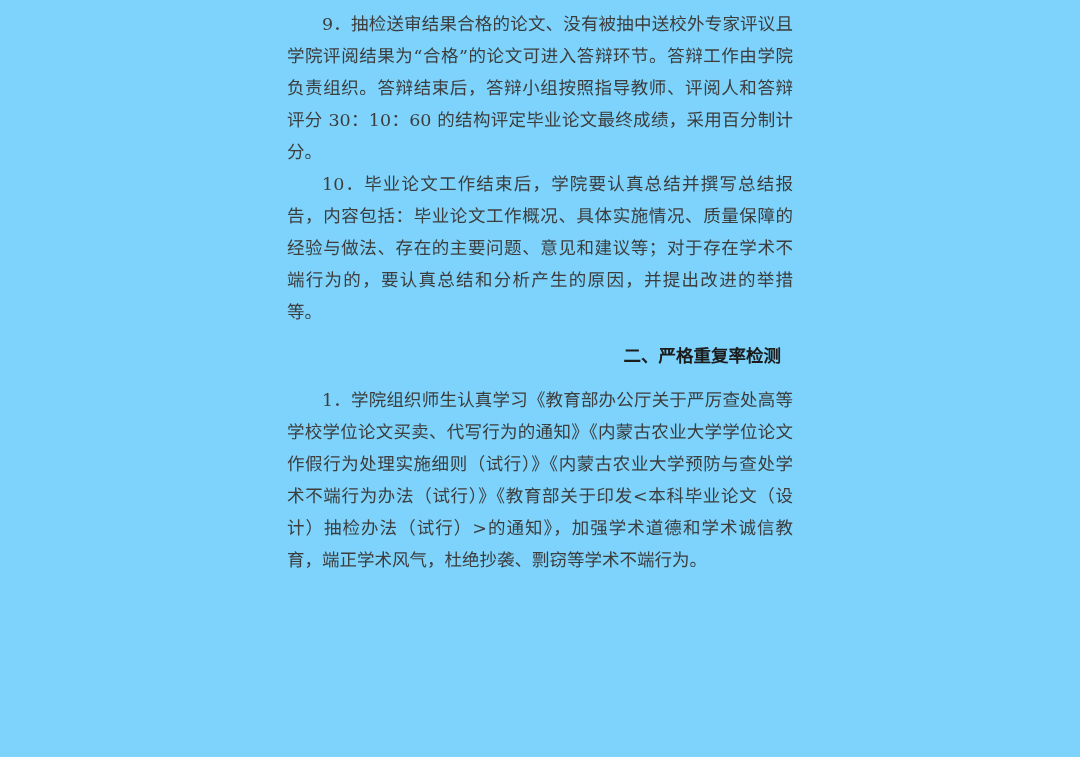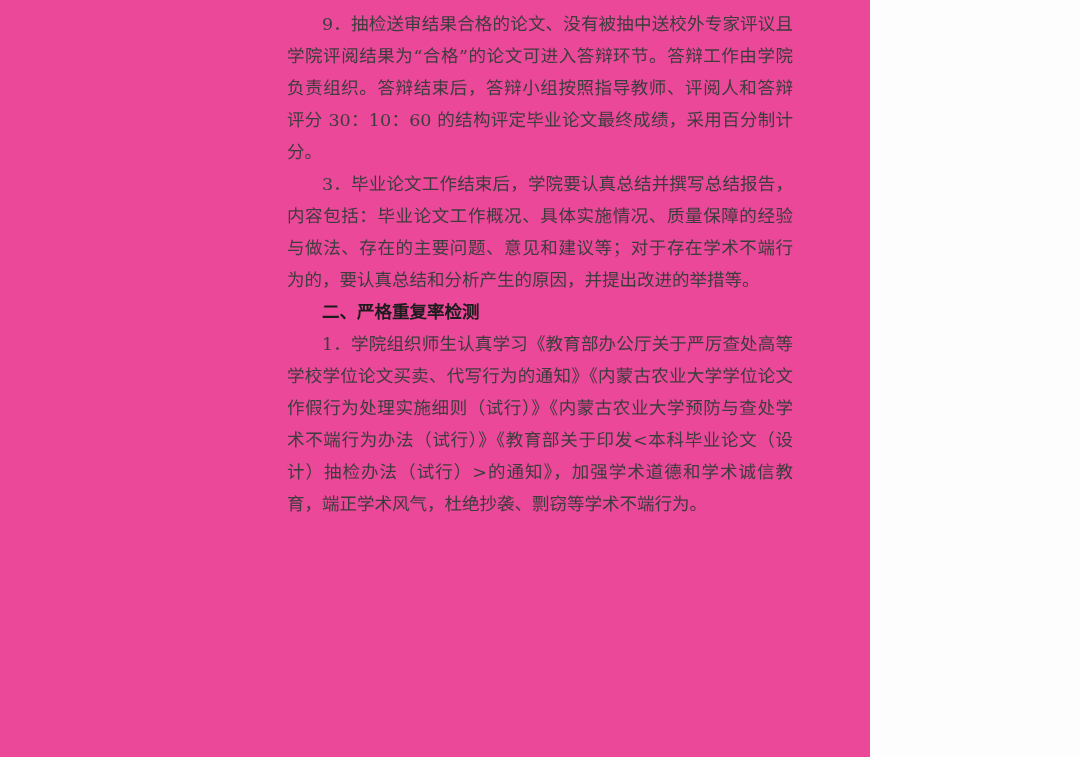--- a/index.html
+++ b/index.html
@@ -2,56 +2,56 @@
 <html lang="zh-CN"><head>
 <meta charset="utf-8">
 <style>
   html, body {
     margin: 0;
     padding: 0;
     background: #fdfdfd;
   }
   .page {
     position: relative;
-    width: 870px;
+    width: 1080px;
     height: 757px;
-    background: #ec4899;
+    background: #7dd3fc;
     overflow: hidden;
     font-family: "DejaVu Serif", "Liberation Serif", serif;
   }
   .text-block {
     position: absolute;
     left: 287px;
     top: 8px;
     width: 506px;
     color: #3d3d3d;
     font-size: 17.5px;
     line-height: 32px;
     text-align: justify;
     text-justify: inter-ideograph;
   }
   .para {
     margin: 0;
     text-indent: 2em;
   }
   .section-heading {
-    margin: 0;
+    margin: 12px;
     text-indent: 2em;
     font-size: 17.5px;
     line-height: 32px;
     font-weight: 700;
     color: #1c1c1c;
     font-family: "DejaVu Sans", "Liberation Sans", sans-serif;
-    text-align: left;
+    text-align: right;
   }
 </style>
 </head>
 <body>
 
 <div class="page">
   <div class="text-block">
     <p class="para">9．抽检送审结果合格的论文、没有被抽中送校外专家评议且学院评阅结果为“合格”的论文可进入答辩环节。答辩工作由学院负责组织。答辩结束后，答辩小组按照指导教师、评阅人和答辩评分 30：10：60 的结构评定毕业论文最终成绩，采用百分制计分。</p>
-    <p class="para">3．毕业论文工作结束后，学院要认真总结并撰写总结报告，内容包括：毕业论文工作概况、具体实施情况、质量保障的经验与做法、存在的主要问题、意见和建议等；对于存在学术不端行为的，要认真总结和分析产生的原因，并提出改进的举措等。</p>
+    <p class="para">10．毕业论文工作结束后，学院要认真总结并撰写总结报告，内容包括：毕业论文工作概况、具体实施情况、质量保障的经验与做法、存在的主要问题、意见和建议等；对于存在学术不端行为的，要认真总结和分析产生的原因，并提出改进的举措等。</p>
     <h2 class="section-heading">二、严格重复率检测</h2>
     <p class="para">1．学院组织师生认真学习《教育部办公厅关于严厉查处高等学校学位论文买卖、代写行为的通知》《内蒙古农业大学学位论文作假行为处理实施细则（试行）》《内蒙古农业大学预防与查处学术不端行为办法（试行）》《教育部关于印发&lt;本科毕业论文（设计）抽检办法（试行）&gt;的通知》，加强学术道德和学术诚信教育，端正学术风气，杜绝抄袭、剽窃等学术不端行为。</p>
 
   </div>
 </div>
 
 </body></html>

